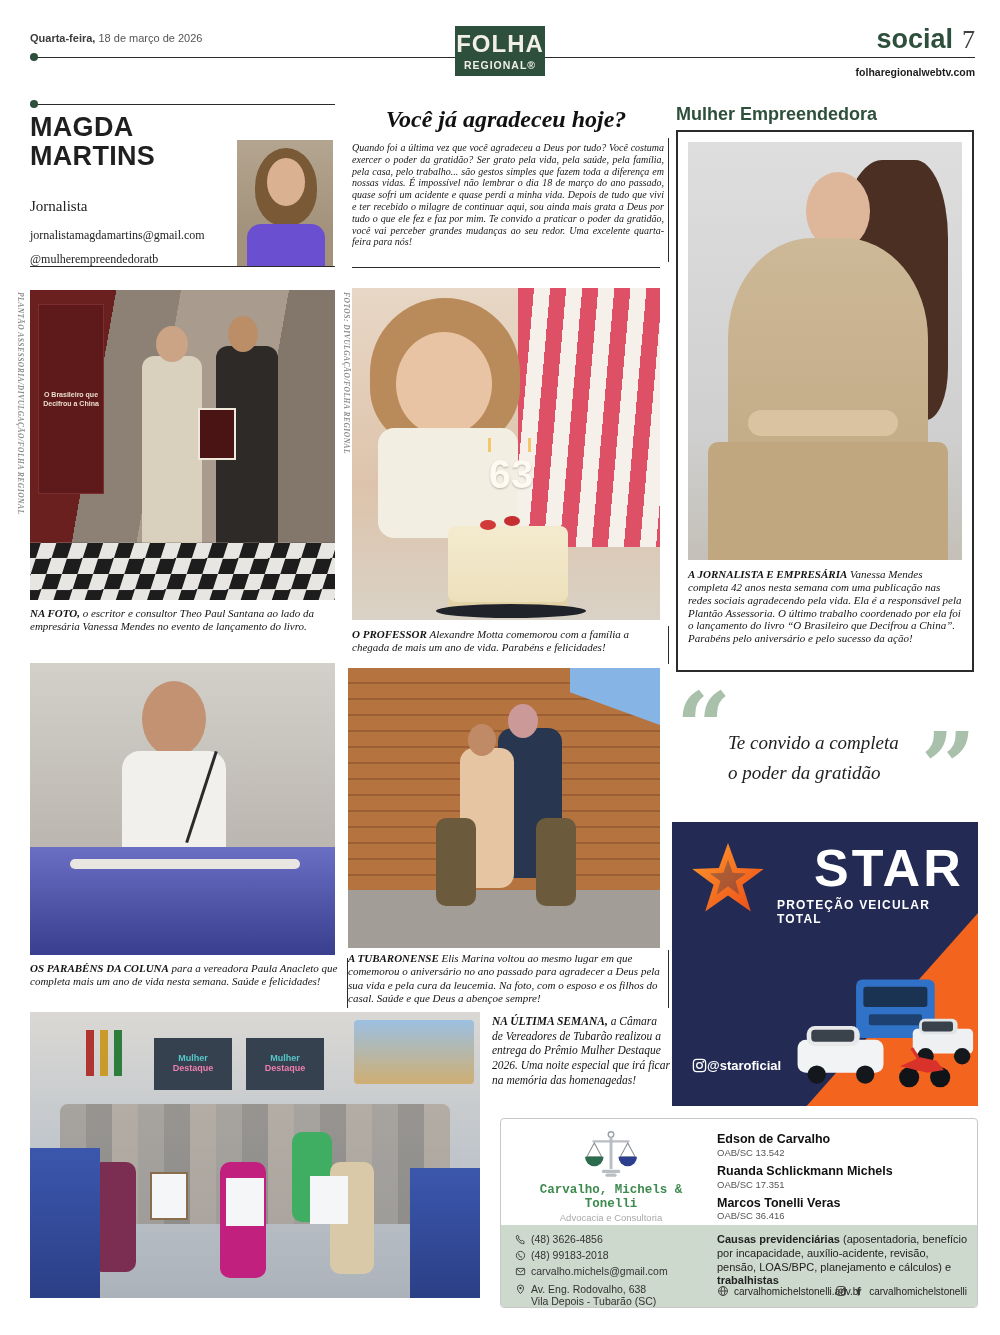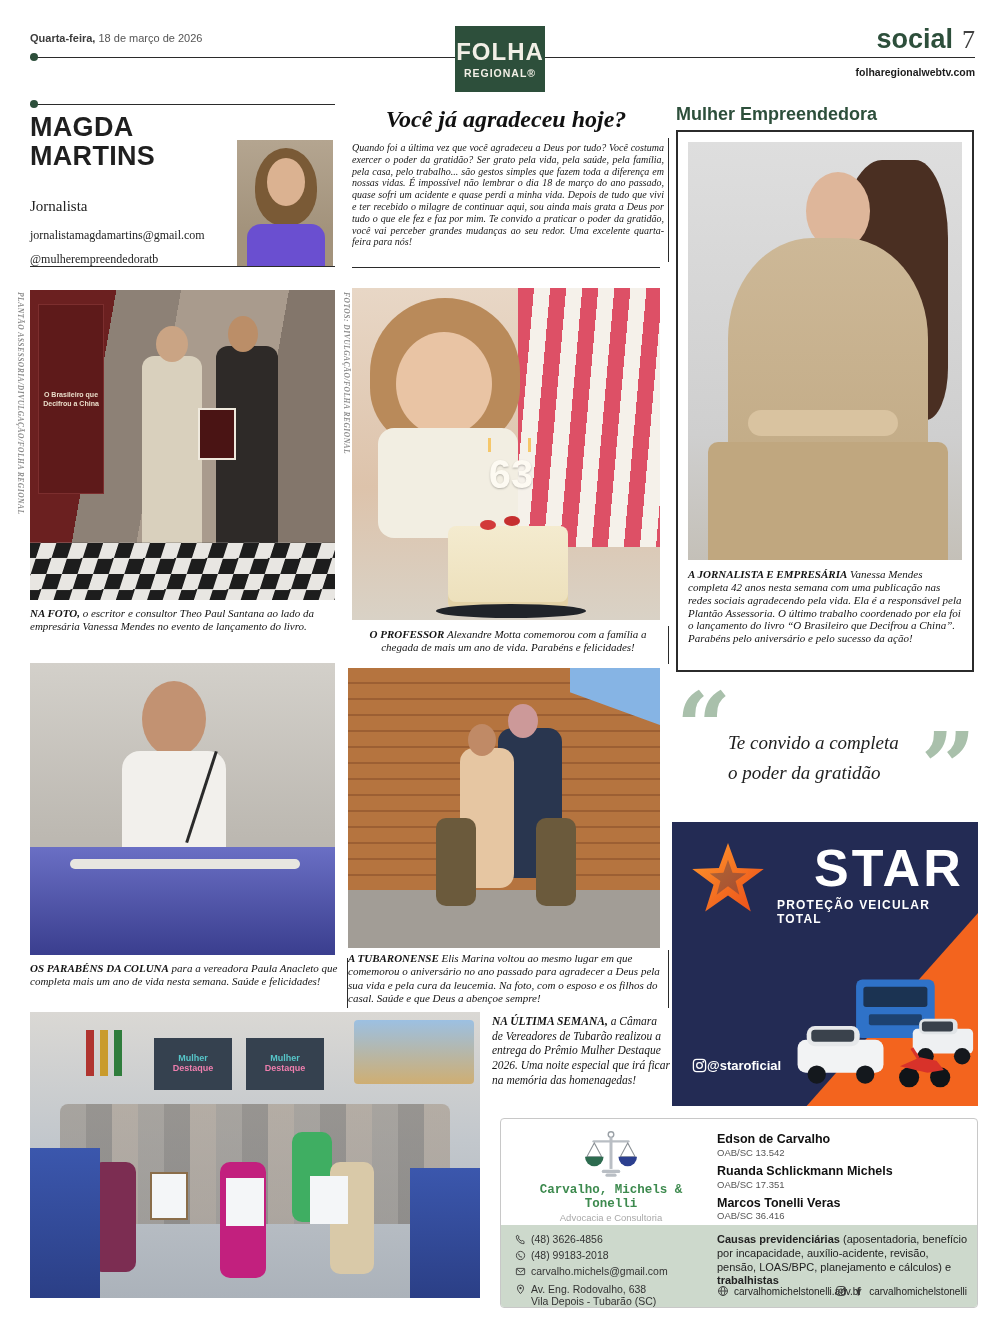--- a/index.html
+++ b/index.html
@@ -29,21 +29,21 @@
 <body>
 
 <div class="page">
 
   <div class="abs" style="left:30px;top:32px;font-size:11px;color:#555;">
     <b style="color:#3c3c3c;">Quarta-feira,</b><span> 18 de março de 2026</span>
   </div>
   <div class="rule" style="left:30px;top:57px;width:945px;height:1px;"></div>
   <div class="greendot" style="left:30px;top:53px;"></div>
 
-  <div class="abs" style="left:455px;top:26px;width:90px;height:66px;background:#2d4f3b;z-index:3;display:flex;flex-direction:column;align-items:center;justify-content:center;">
+  <div class="abs" style="left:455px;top:26px;width:90px;height:50px;background:#2d4f3b;z-index:3;display:flex;flex-direction:column;align-items:center;justify-content:center;">
     <div style="color:#f2efe6;font-weight:800;font-size:24px;letter-spacing:1px;line-height:1;">FOLHA</div>
     <div style="color:#f2efe6;font-weight:bold;font-size:10.5px;letter-spacing:1px;margin-top:3px;">REGIONAL®</div>
   </div>
 
   <div class="abs" style="right:25px;top:24px;display:flex;align-items:baseline;gap:9px;">
     <span style="font-size:27px;font-weight:800;color:#2d4f3b;">social</span>
     <span class="serif" style="font-size:26px;color:#3f3f3f;">7</span>
   </div>
   <div class="abs" style="right:25px;top:66px;font-size:10.5px;font-weight:bold;color:#1c1c1c;">folharegionalwebtv.com</div>
 
@@ -108,21 +108,21 @@
     <div class="abs" style="left:18px;top:10px;width:150px;height:150px;border-radius:50% 50% 40% 40%;background:#b98a5a;"></div>
     <div class="abs" style="left:44px;top:44px;width:96px;height:104px;border-radius:50%;background:#e9c4a4;"></div>
     <div class="abs" style="left:26px;top:140px;width:140px;height:110px;border-radius:16px;background:#f2eee2;"></div>
     <div class="abs" style="left:96px;top:238px;width:120px;height:84px;border-radius:8px;background:linear-gradient(#f4ebcf,#ecdfba);box-shadow:inset 0 -8px 0 #e3d2a6;"></div>
     <div class="abs" style="left:84px;top:316px;width:150px;height:14px;border-radius:50%;background:#20242a;"></div>
     <div class="abs" style="left:128px;top:232px;width:16px;height:10px;border-radius:50%;background:#d23a3a;"></div>
     <div class="abs" style="left:152px;top:228px;width:16px;height:10px;border-radius:50%;background:#c62f2f;"></div>
     <div class="abs" style="left:116px;top:164px;width:86px;text-align:center;font-size:40px;font-weight:800;color:#fdfaf2;text-shadow:0 1px 2px rgba(0,0,0,.25);">63</div>
     <div class="abs" style="left:136px;top:150px;width:3px;height:14px;background:#f5c76a;box-shadow:40px 0 #f5c76a;"></div>
   </div>
-  <div class="caption" style="left:352px;top:628px;width:312px;text-align:center;">
+  <div class="caption" style="left:352px;top:628px;width:312px;">
     <b>O PROFESSOR</b><span> Alexandre Motta comemorou com a família a chegada de mais um ano de vida. Parabéns e felicidades!</span>
   </div>
   <div class="rule" style="left:668px;top:626px;width:1px;height:38px;"></div>
 
   <div class="ph" style="left:30px;top:663px;width:305px;height:292px;background:linear-gradient(#d3d0ca,#bcb8b1 60%);">
     <div class="abs" style="left:112px;top:18px;width:64px;height:76px;border-radius:50%;background:#c29272;"></div>
     <div class="abs" style="left:92px;top:88px;width:104px;height:110px;border-radius:18px 18px 0 0;background:#f2f0ec;"></div>
     <div class="abs" style="left:170px;top:86px;width:3px;height:96px;background:#2a2a2a;transform:rotate(18deg);"></div>
     <div class="abs" style="left:0;bottom:0;width:100%;height:108px;background:linear-gradient(#6a6fc4,#3a3e8e);"></div>
     <div class="abs" style="left:40px;bottom:86px;width:230px;height:10px;border-radius:5px;background:#e8e6e0;"></div>

